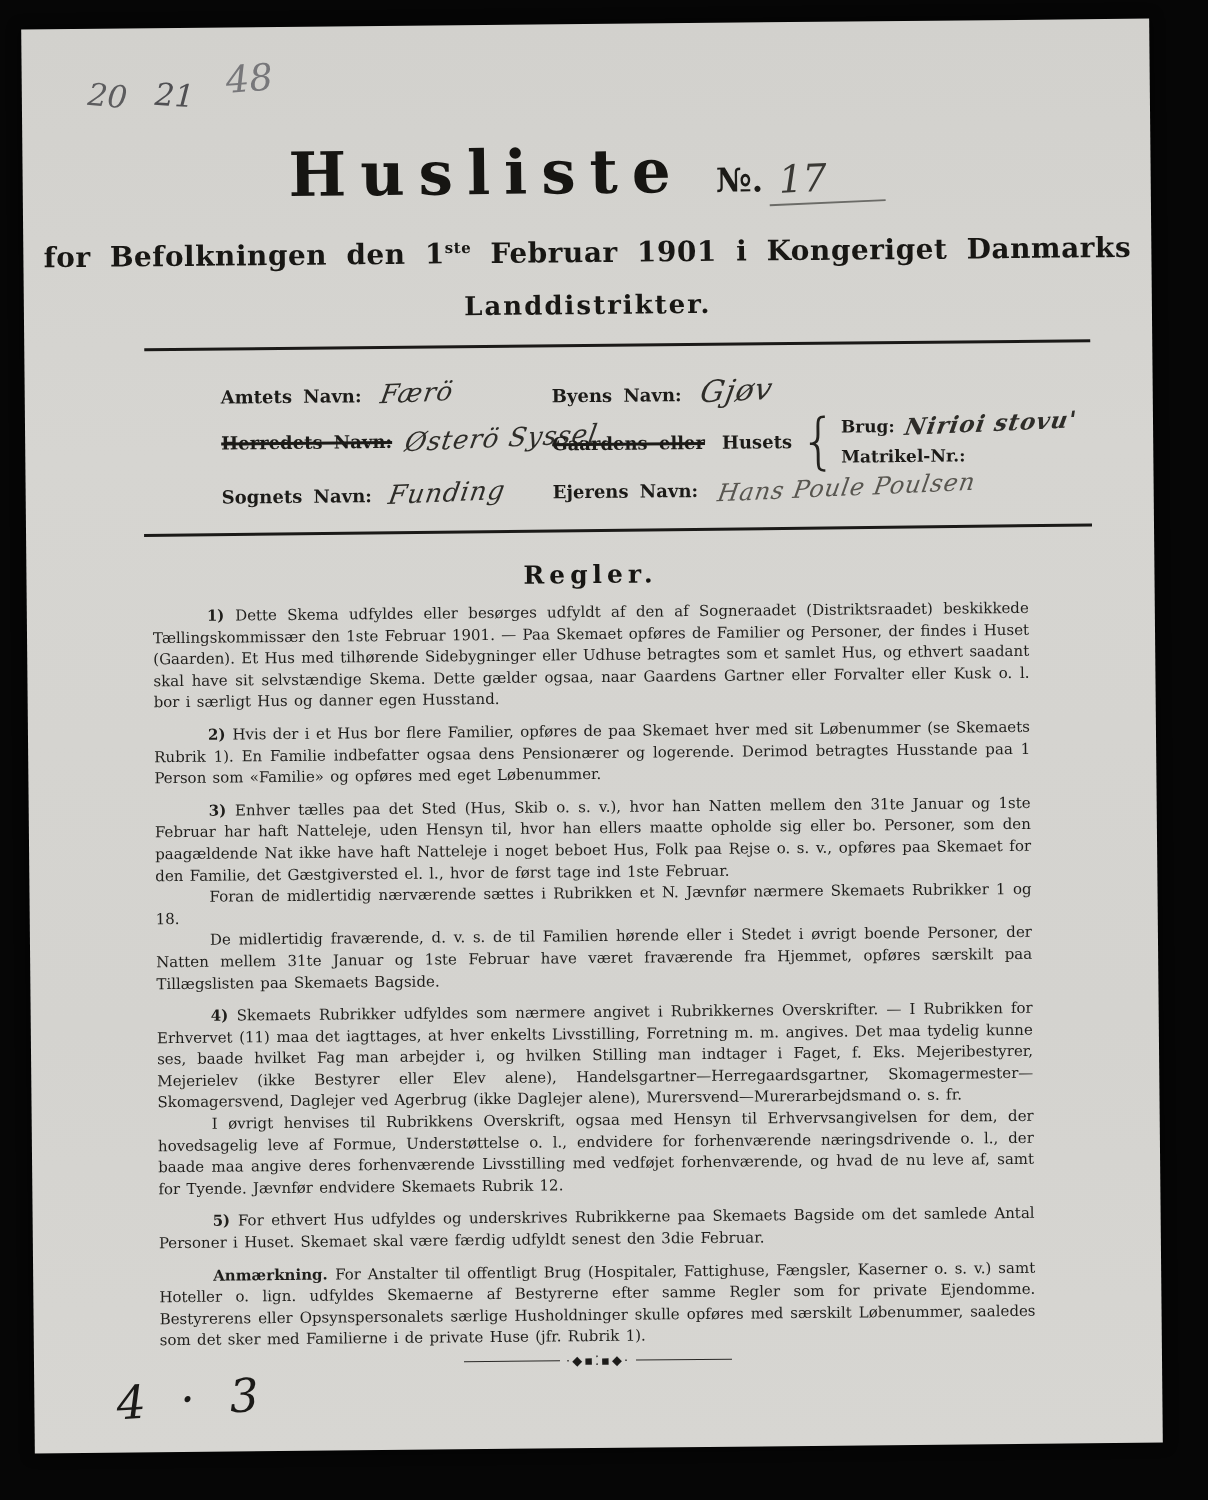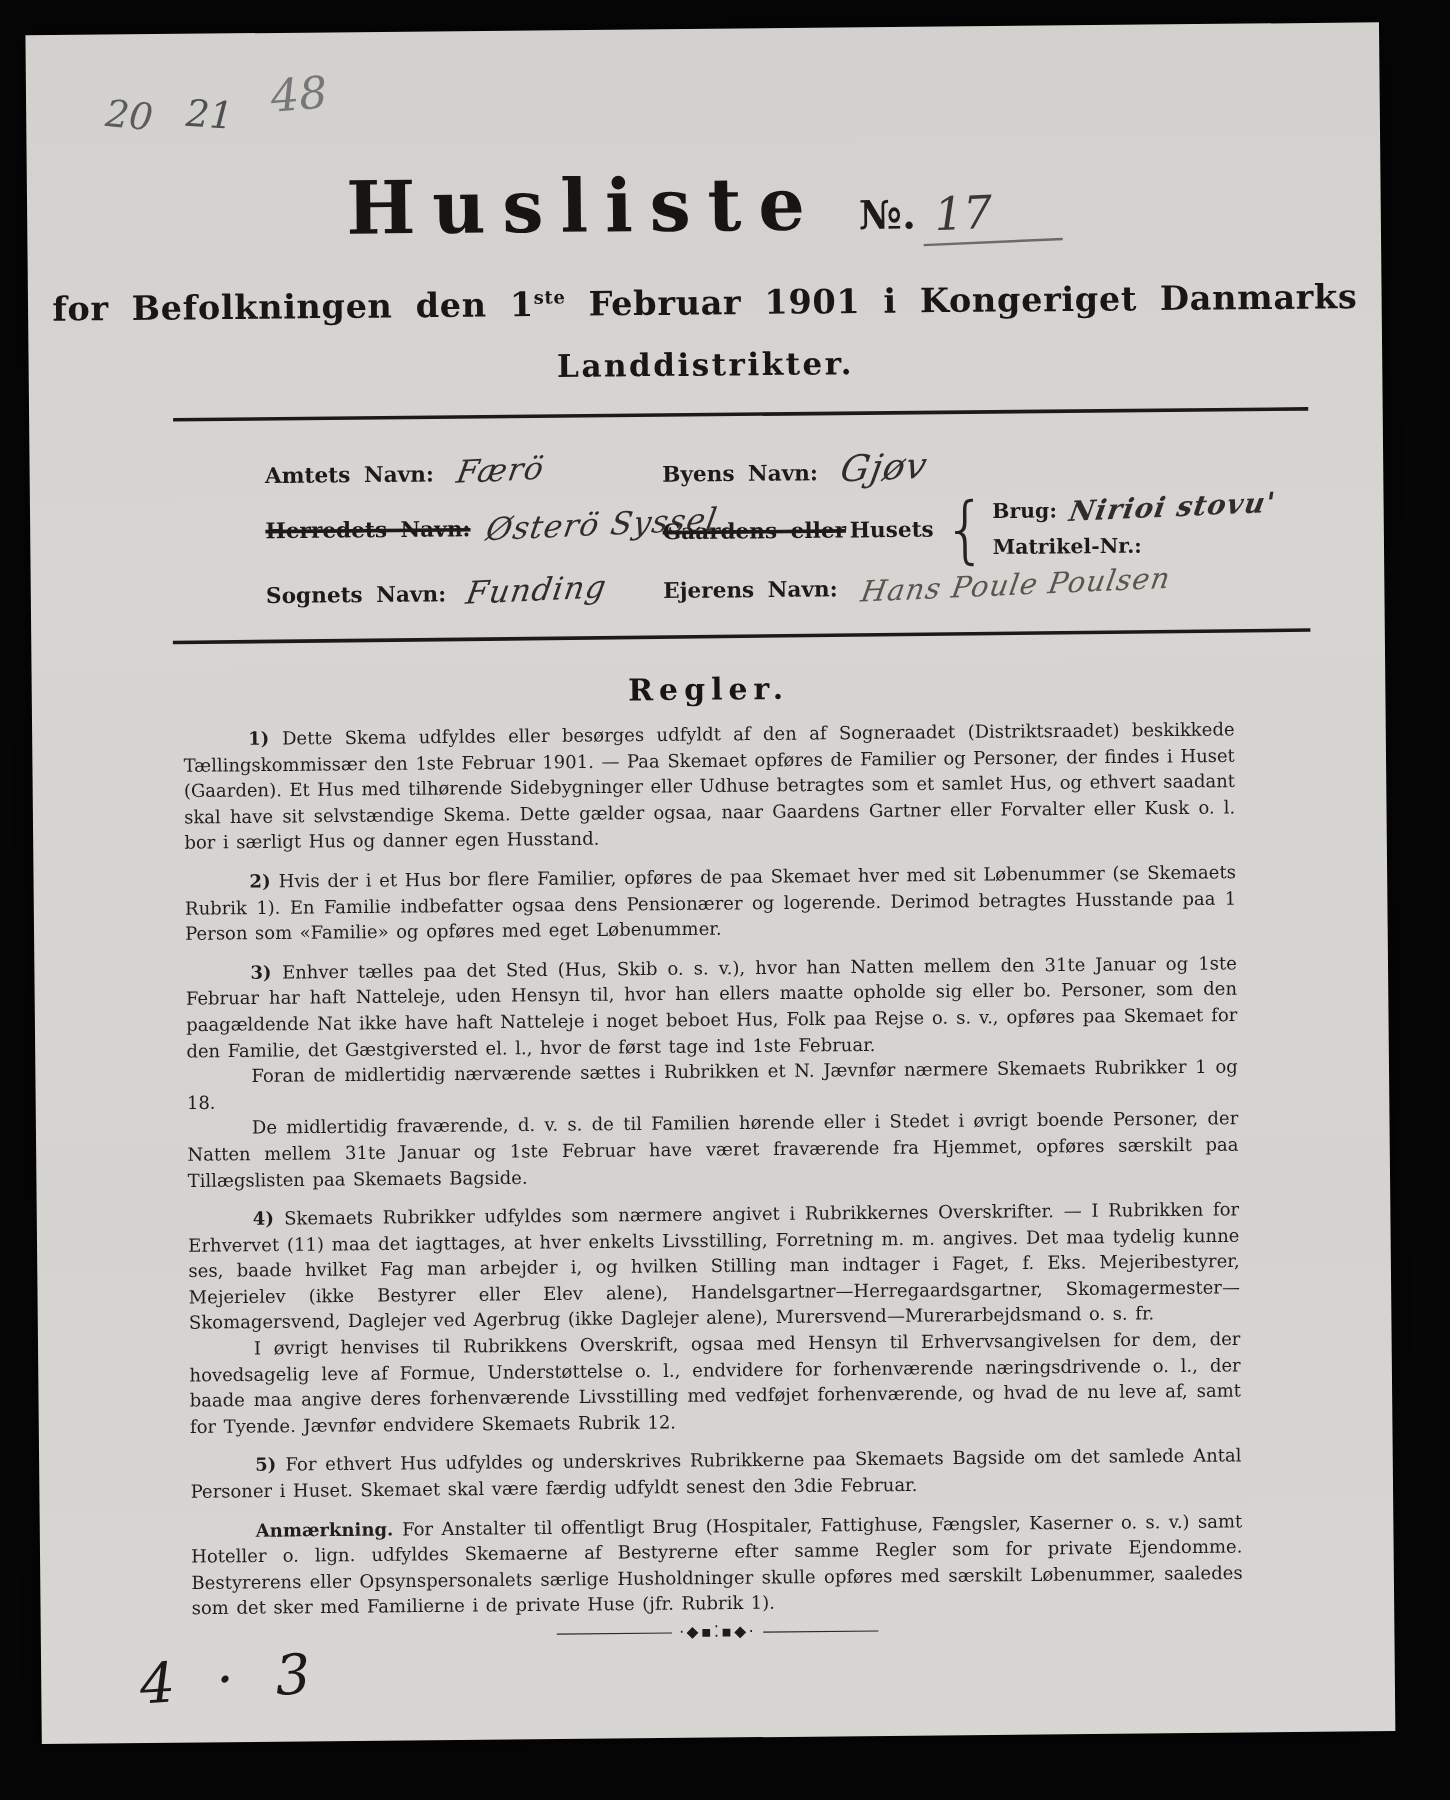--- a/index.html
+++ b/index.html
@@ -120,21 +120,21 @@
   </div>
 
   <div class="abs form-row fr-r1">
     <span class="flabel">Byens Navn:</span>
     <span class="hw hw-val" style="margin-left:14px;font-size:30px;">Gjøv</span>
   </div>
 
   <div class="abs fr-r2">
     <div class="hus-block">
       <span class="flabel struck">Gaardens eller</span>
-      <span class="flabel" style="margin-left:3px;">Husets</span>
+      <span class="flabel" style="margin-left:17px;">Husets</span>
       <span class="brace">{</span>
       <span class="hus-lines">
         <span class="hus-line"><b>Brug:</b>
           <span class="hw hw-val" style="font-size:23px;margin-left:4px;">Nirioi stovu'</span>
         </span>
         <span class="hus-line"><b>Matrikel-Nr.:</b></span>
       </span>
     </div>
   </div>
 

